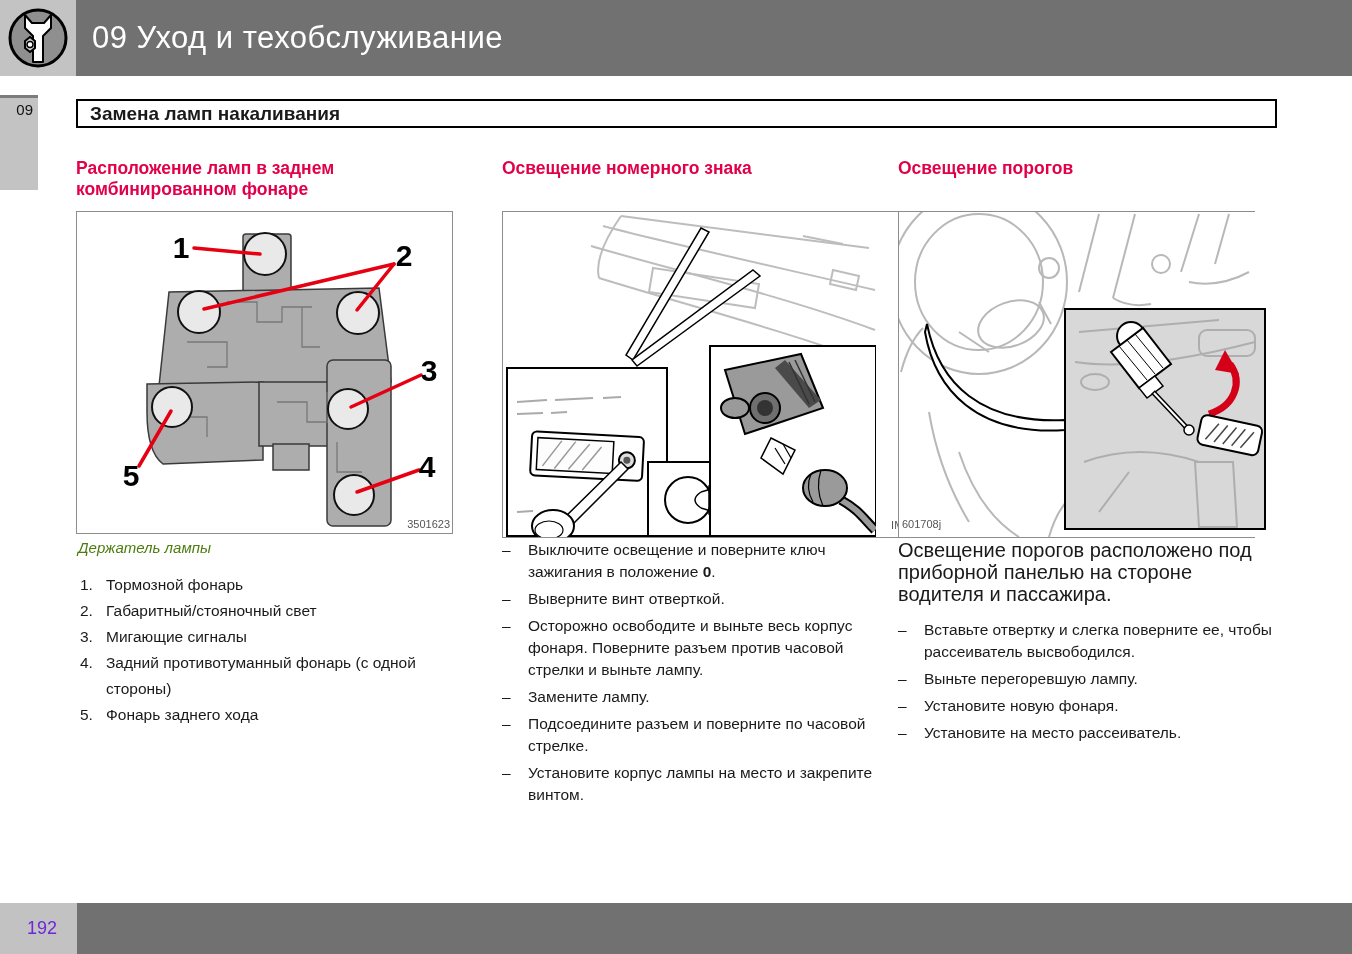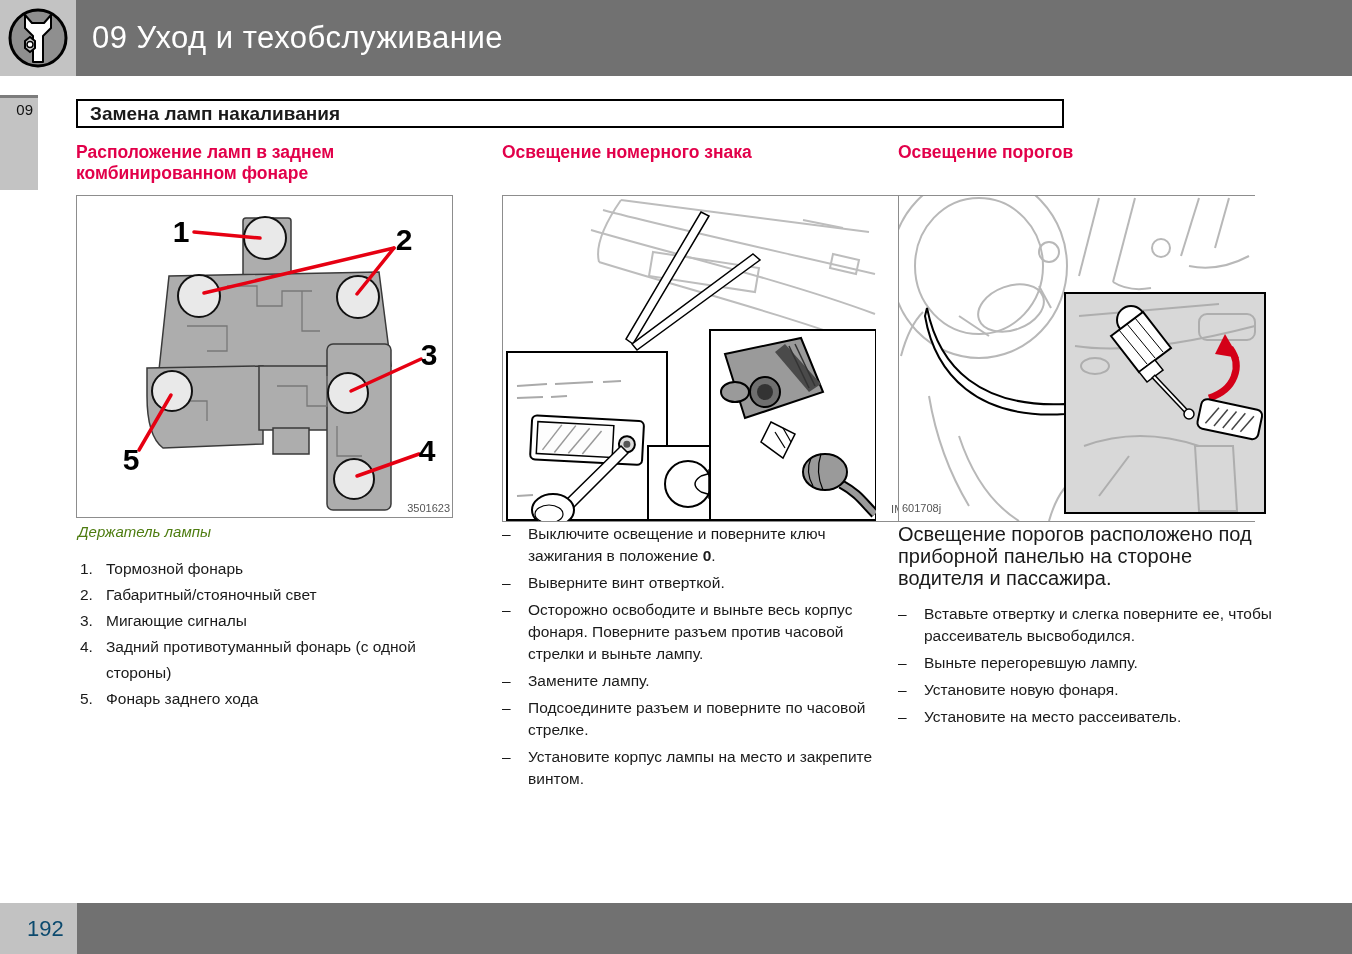--- a/index.html
+++ b/index.html
@@ -13,26 +13,26 @@
   .chapter-strip{position:absolute;left:76px;top:0;right:0;height:76px;background:#717171;
                  display:flex;align-items:center;}
   .chapter-title{color:#ffffff;font-size:31px;font-weight:normal;letter-spacing:.5px;padding-left:16px;}
 
   
   .side-tab{position:absolute;left:0;top:95px;width:38px;height:95px;background:#c3c3c3;
             border-top:3px solid #7c7c7c;box-sizing:border-box;text-align:right;
             font-size:15px;color:#111;padding:3px 5px 0 3px;}
 
   
-  .section-title-box{position:absolute;left:76px;top:99px;width:988px;height:29px;
+  .section-title-box{position:absolute;left:76px;top:99px;width:1201px;height:29px;
                      border:2px solid #000;box-sizing:border-box;display:flex;align-items:center;}
   .section-title-box span{font-size:19px;font-weight:bold;padding-left:12px;}
 
   
-  .col{position:absolute;top:142px;}
+  .col{position:absolute;top:158px;}
   .col1{left:76px;width:377px;}
   .col2{left:488px;width:375px;margin-left:14px;}
   .col3{left:898px;width:379px;}
   .col h2{margin:0;font-size:17.5px;line-height:21px;font-weight:bold;color:#e2004a;}
 
   .fig{position:absolute;left:0;top:53px;border:1px solid #8d8d8d;background:#fff;box-sizing:border-box;}
   .fig svg{display:block;}
   .fig1{width:377px;height:323px;}
   .fig2{width:441px;height:327px;}
   .fig3{width:357px;height:327px;}
@@ -52,21 +52,21 @@
   ul.dash-list{list-style:none;margin:0;padding:0;}
   ul.dash-list li{display:flex;font-size:15.5px;line-height:22px;margin-bottom:5px;}
   ul.dash-list .dash{width:26px;flex:0 0 26px;}
   ul.dash-list .txt{flex:1;}
   .intro{margin:0 0 14px 0;font-size:20px;line-height:22px;}
   .col3 ul.dash-list{margin-top:0;}
 
   
   .footer-left{position:absolute;left:0;top:903px;width:77px;height:51px;background:#c2c2c2;
                display:flex;align-items:center;}
-  .footer-left span{font-size:22px;color:#0c4a6e;padding-left:27px;}
+  .footer-left span{font-size:18px;color:#6d28d9;padding-left:27px;}
   .footer-bar{position:absolute;left:77px;top:903px;right:0;height:51px;background:#717171;}
 </style>
 </head>
 <body>
 
 <div class="page">
 
   <div class="chapter-bar">
     <div class="icon-box">
       <svg width="62" height="62" viewBox="-31 -31 62 62">

